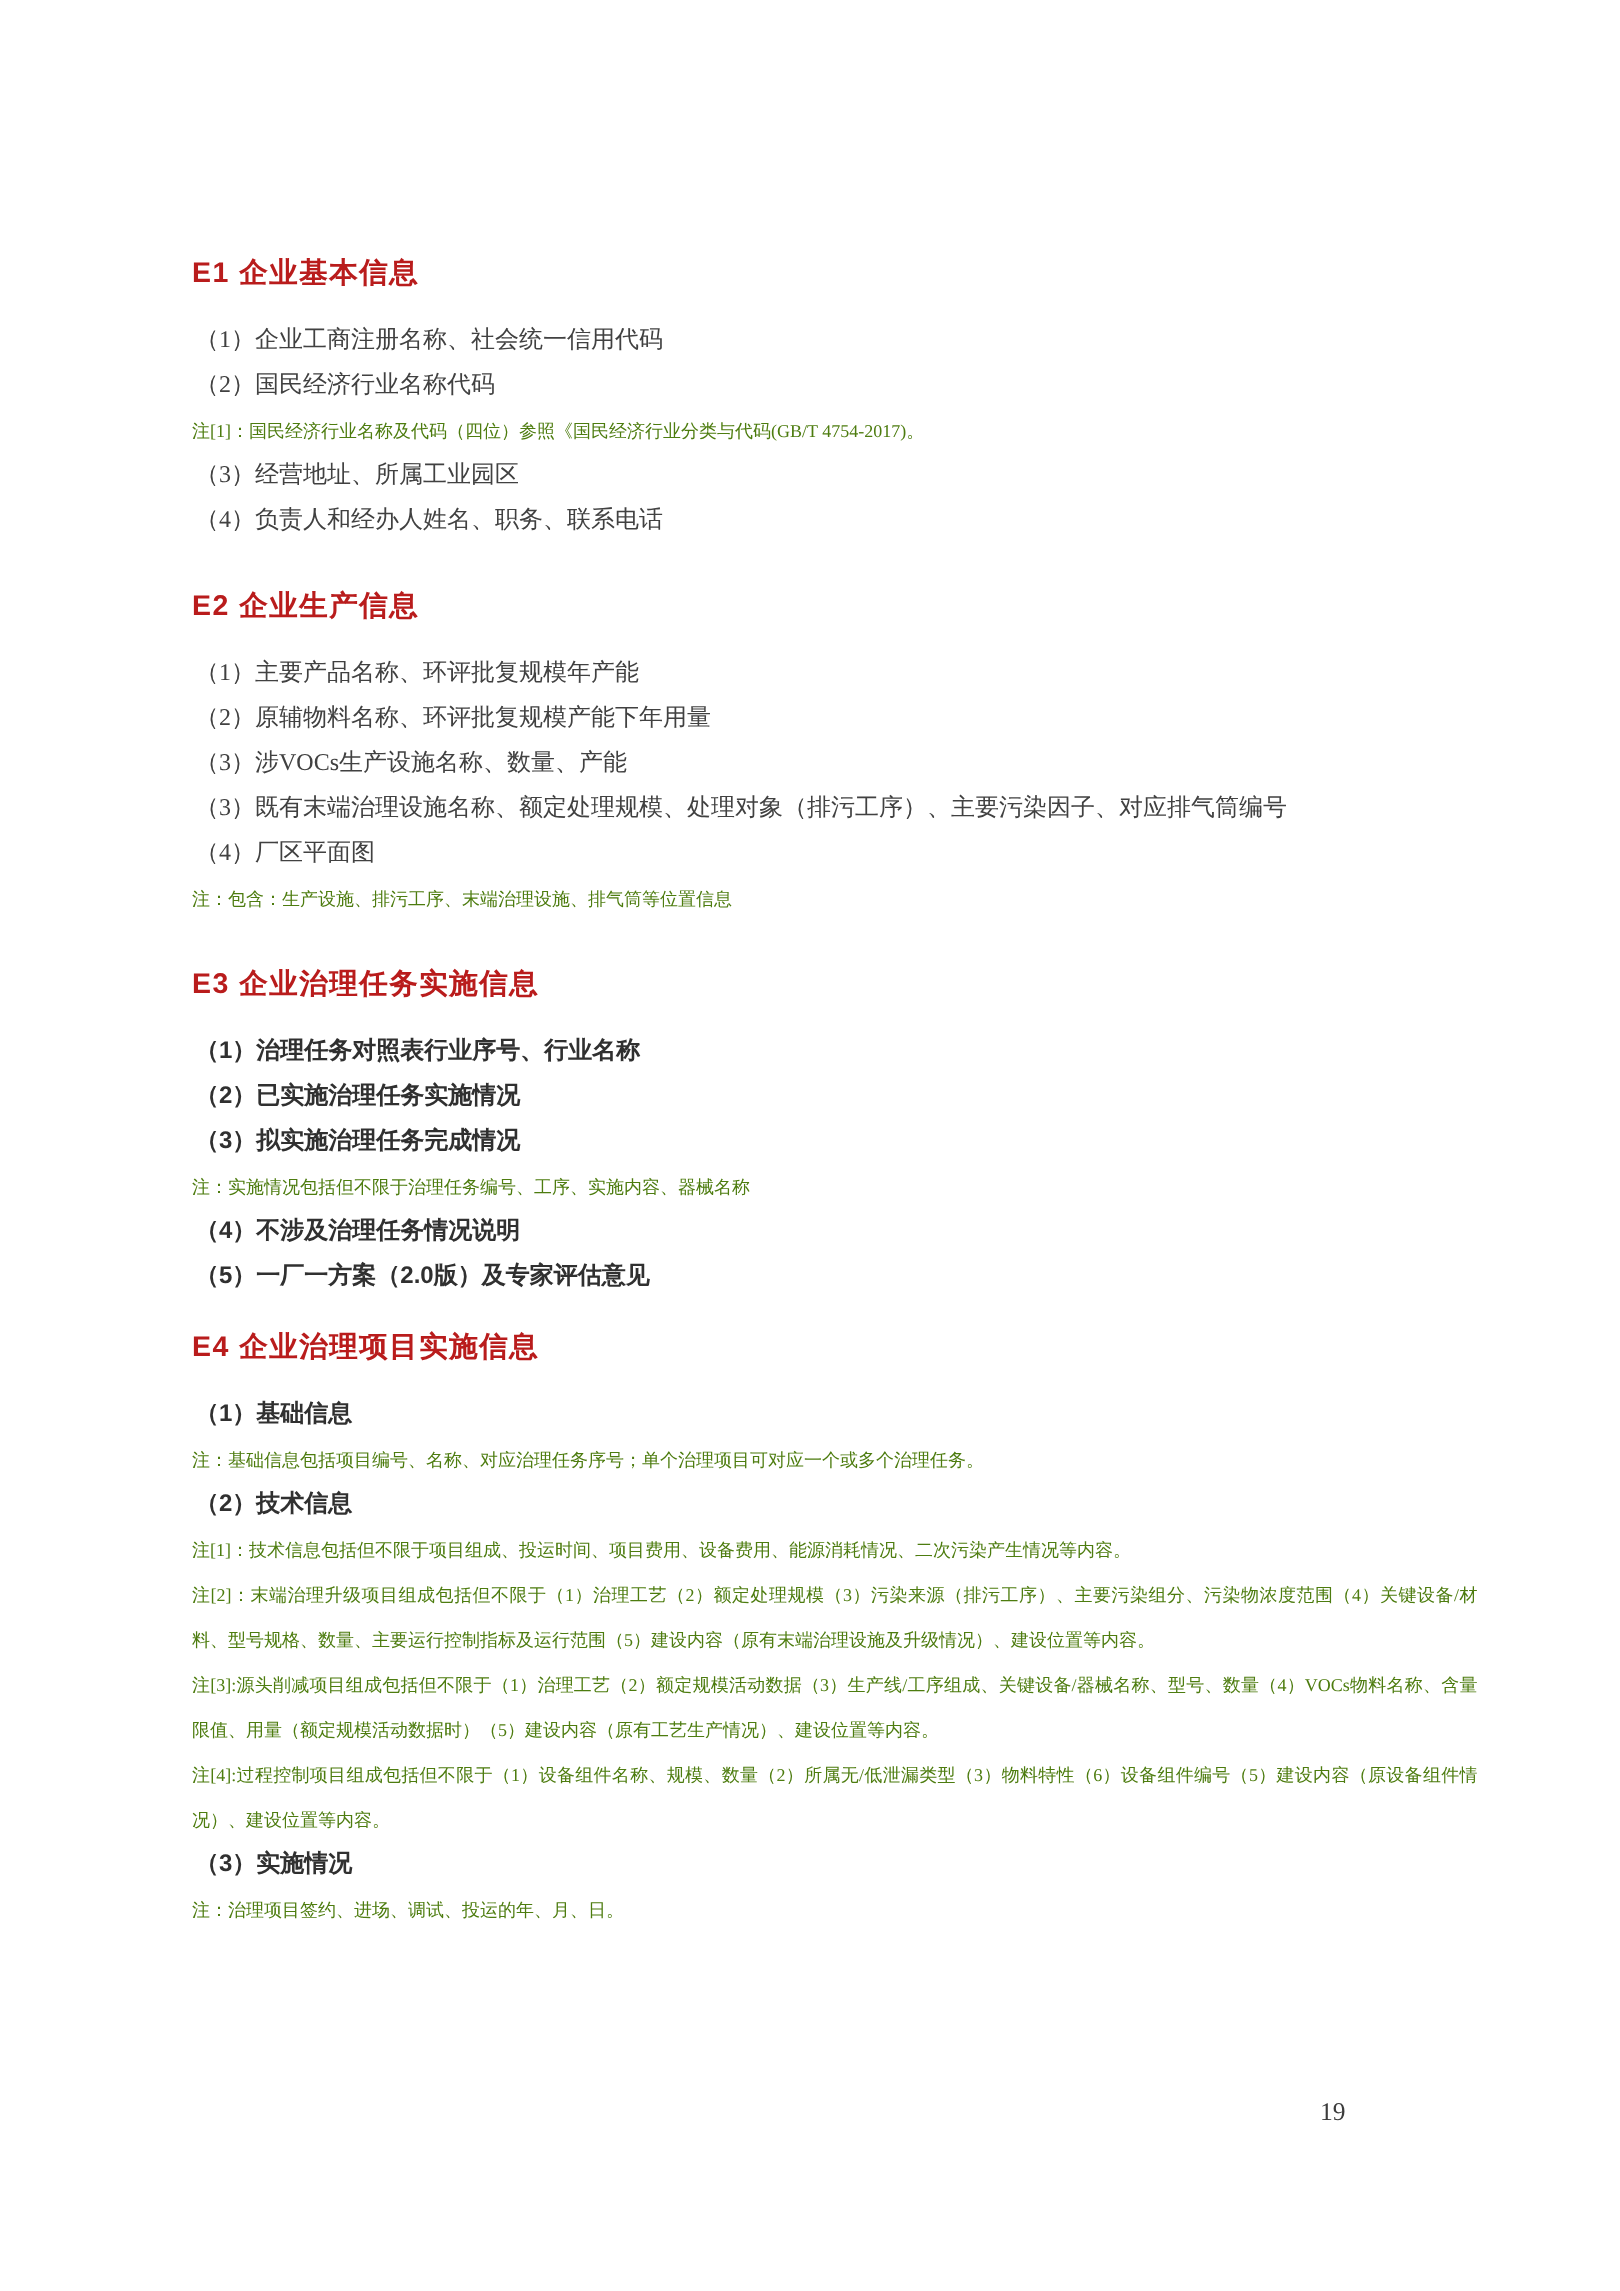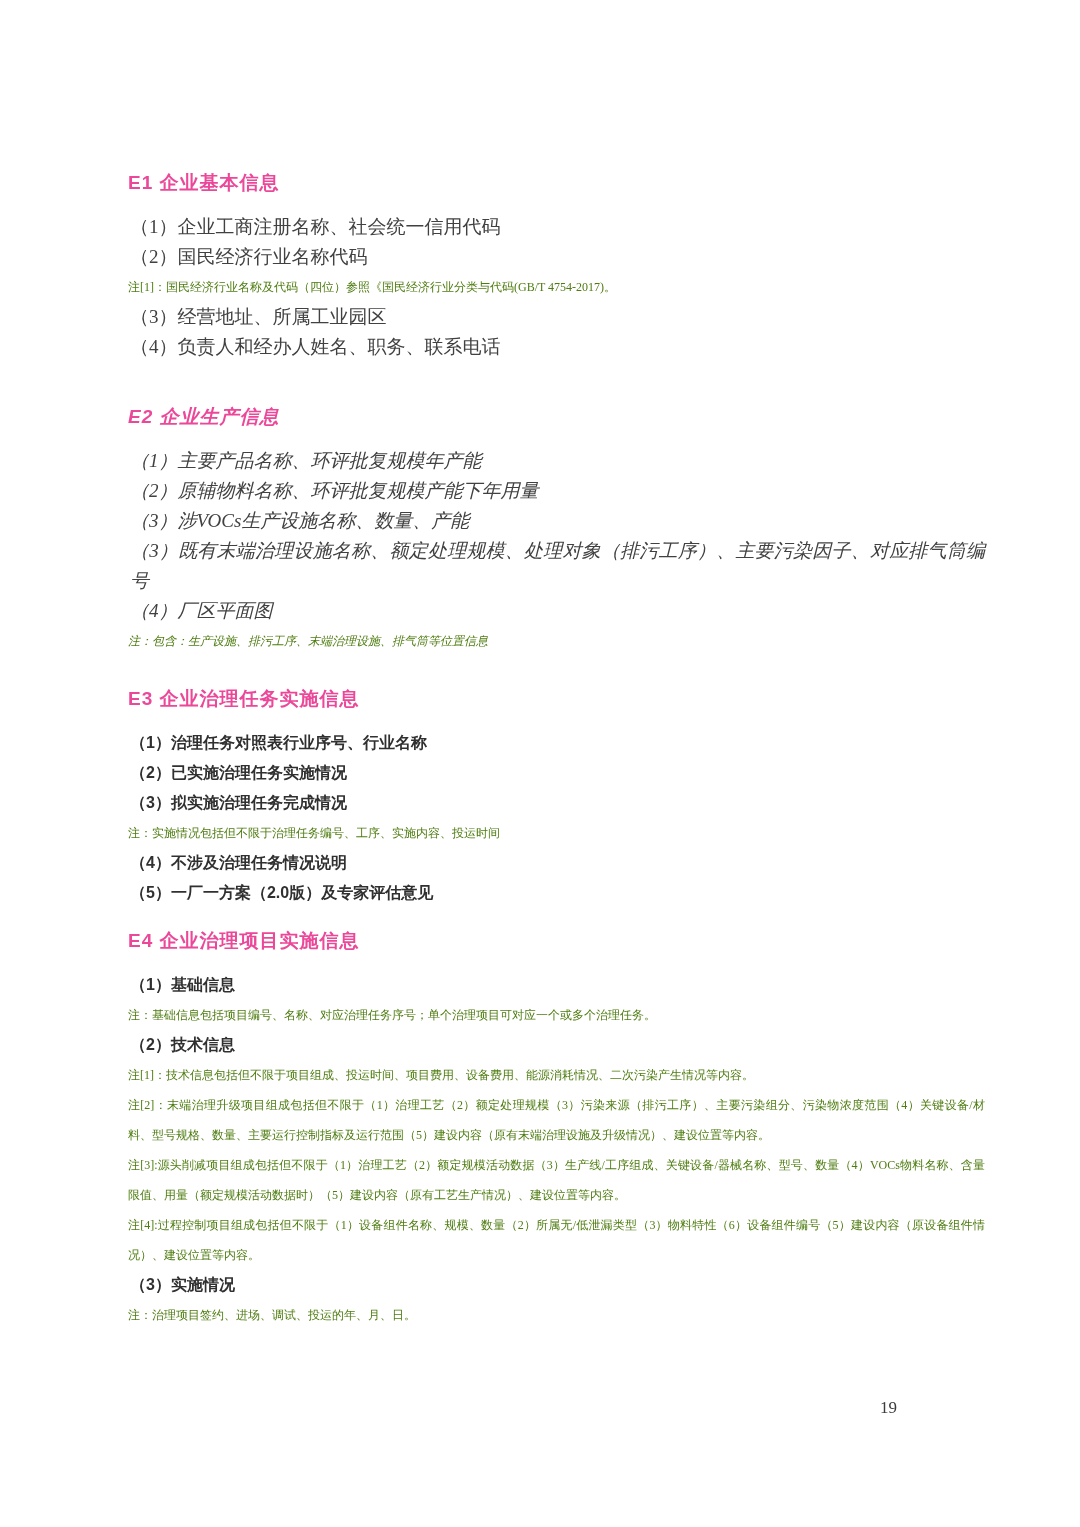--- a/index.html
+++ b/index.html
@@ -16,40 +16,40 @@
     font-family: "Liberation Serif", serif;
   }
   .content {
     position: absolute;
     left: 128px;
     top: 170px;
     width: 857px;
     color: #414141;
   }
   .sec { margin: 0; }
-  .sec-e2 { margin-top: 42px; font-style: italic; }
+  .sec-e2 { margin-top: 30px; }
   .sec-e3 { margin-top: 30px; }
   .sec-e4 { margin-top: 20px; }
   .sec-h {
     font-family: "Liberation Sans", sans-serif;
     font-size: 19px;
     font-weight: bold;
-    color: #ec4899;
+    color: #b91c1c;
     line-height: 26px;
     margin: 0 0 16px 0;
     letter-spacing: 1px;
   }
   .line {
     margin: 0;
     line-height: 30px;
     text-align: justify;
   }
   .item {
     font-family: "Liberation Serif", serif;
-    font-size: 19px;
+    font-size: 16px;
     color: #414141;
     padding-left: 2px;
   }
   .item-bold {
     font-family: "Liberation Sans", sans-serif;
     font-size: 16px;
     font-weight: bold;
     color: #303030;
     padding-left: 2px;
   }
@@ -90,21 +90,21 @@
       <p class="line item">（3）既有末端治理设施名称、额定处理规模、处理对象（排污工序）、主要污染因子、对应排气筒编号</p>
       <p class="line item">（4）厂区平面图</p>
       <p class="line note">注：包含：生产设施、排污工序、末端治理设施、排气筒等位置信息</p>
     </section>
 
     <section class="sec sec-e3">
       <h2 class="sec-h">E3 企业治理任务实施信息</h2>
       <p class="line item-bold">（1）治理任务对照表行业序号、行业名称</p>
       <p class="line item-bold">（2）已实施治理任务实施情况</p>
       <p class="line item-bold">（3）拟实施治理任务完成情况</p>
-      <p class="line note">注：实施情况包括但不限于治理任务编号、工序、实施内容、投运时间</p>
+      <p class="line note">注：实施情况包括但不限于治理任务编号、工序、实施内容、器械名称</p>
       <p class="line item-bold">（4）不涉及治理任务情况说明</p>
       <p class="line item-bold">（5）一厂一方案（2.0版）及专家评估意见</p>
     </section>
 
     <section class="sec sec-e4">
       <h2 class="sec-h">E4 企业治理项目实施信息</h2>
       <p class="line item-bold">（1）基础信息</p>
       <p class="line note">注：基础信息包括项目编号、名称、对应治理任务序号；单个治理项目可对应一个或多个治理任务。</p>
       <p class="line item-bold">（2）技术信息</p>
       <p class="line note">注[1]：技术信息包括但不限于项目组成、投运时间、项目费用、设备费用、能源消耗情况、二次污染产生情况等内容。</p>

